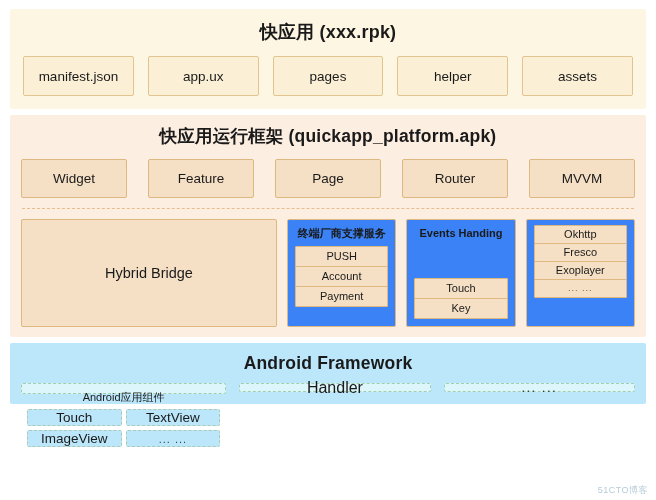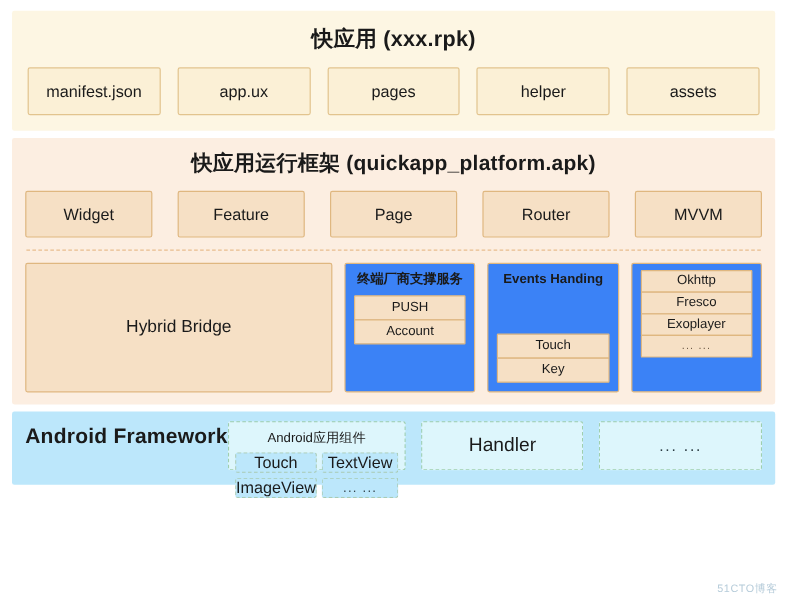--- a/index.html
+++ b/index.html
@@ -159,21 +159,21 @@
   .item-orange:first-child { margin-top: 0; }
   .item-orange.tall { height: 19px; line-height: 19px; }
   .item-orange.dots { letter-spacing: 1px; font-size: 9px; color: #6d5a46; }
 
   
   .panel-android {
     background: #bce7fb;
     padding: 8px 11px 12px 11px;
     flex: 1;
     display: flex;
-    flex-direction: row;
+    flex-direction: column;
     min-height: 0;
   }
   .panel-android .panel-title {
     font-size: 17.5px;
     line-height: 24px;
     margin-bottom: 8px;
   }
   .row-android {
     display: flex;
     gap: 13px;
@@ -292,20 +292,21 @@
         <div class="box-wide">
           <span>Hybrid Bridge</span>
         </div>
       </div>
 
       <div class="group-orange">
         <div class="group-title">终端厂商支撑服务</div>
         <div class="group-items">
           <div class="item-orange tall">PUSH</div>
           <div class="item-orange tall">Account</div>
+          <div class="item-orange tall">Payment</div>
         </div>
       </div>
 
       <div class="group-orange">
         <div class="group-title">Events Handing</div>
         <div class="group-items bottom">
           <div class="item-orange tall">Touch</div>
           <div class="item-orange tall">Key</div>
         </div>
       </div>

